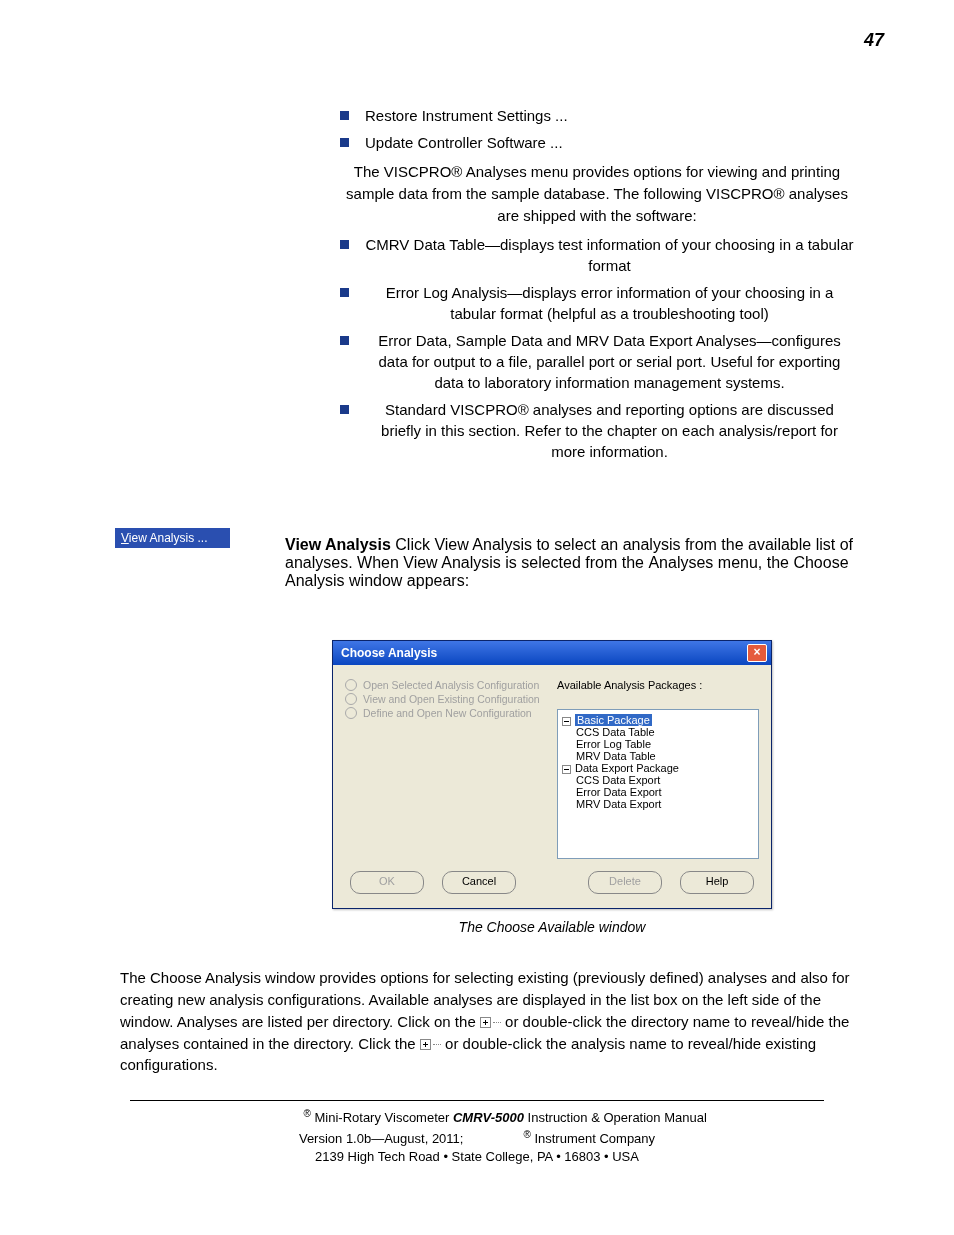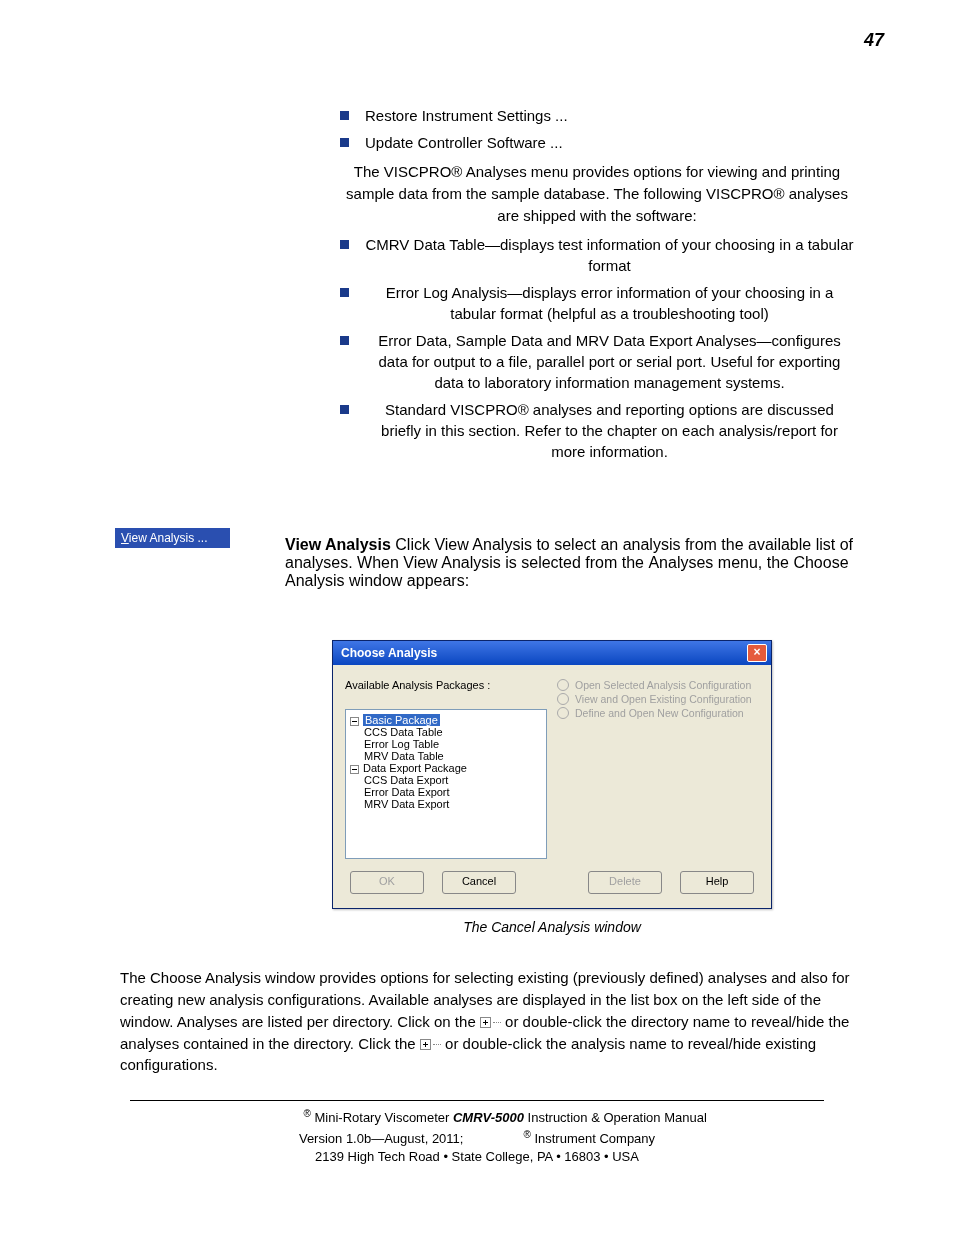--- a/index.html
+++ b/index.html
@@ -176,21 +176,21 @@
   }
   .btn {
     width: 72px;
     height: 21px;
     border: 1px solid #888;
     background: #ece9d8;
     font-family: Tahoma, Arial, sans-serif;
     font-size: 11px;
     text-align: center;
     line-height: 19px;
-    border-radius: 3px;
+    border-radius: 10px;
   }
   .btn.disabled { color: #a0a0a0; }
   .caption {
     text-align: center;
     font-style: italic;
     font-size: 14px;
     margin-top: 10px;
   }
 
   .plusbox {
@@ -283,20 +283,34 @@
   </div>
 
   <div class="indent-block">
     <div class="dialog-wrap">
       <div class="dialog">
         <div class="titlebar">
           <span>Choose Analysis</span>
           <div class="closebtn">×</div>
         </div>
         <div class="dialog-body">
+          <div class="dcol">
+            <div class="radio-row">
+                <div class="radio"></div>
+                <span>Open Selected Analysis Configuration</span>
+              </div>
+            <div class="radio-row">
+                <div class="radio"></div>
+                <span>View and Open Existing Configuration</span>
+              </div>
+            <div class="radio-row">
+                <div class="radio"></div>
+                <span>Define and Open New Configuration</span>
+              </div>
+          </div>
           <div class="dcol">
             <div class="pkg-label">Available Analysis Packages :</div>
             <div class="treebox tree">
               <ul>
                 <li class="node"><span class="sel">Basic Package</span>
                   <ul>
                     <li>CCS Data Table</li>
                     <li>Error Log Table</li>
                     <li>MRV Data Table</li>
                   </ul>
@@ -304,48 +318,34 @@
                 <li class="node"><span>Data Export Package</span>
                   <ul>
                     <li>CCS Data Export</li>
                     <li>Error Data Export</li>
                     <li>MRV Data Export</li>
                   </ul>
                 </li>
               </ul>
             </div>
           </div>
-          <div class="dcol">
-            <div class="radio-row">
-                <div class="radio"></div>
-                <span>Open Selected Analysis Configuration</span>
-              </div>
-            <div class="radio-row">
-                <div class="radio"></div>
-                <span>View and Open Existing Configuration</span>
-              </div>
-            <div class="radio-row">
-                <div class="radio"></div>
-                <span>Define and Open New Configuration</span>
-              </div>
-          </div>
         </div>
         <div class="btnrow">
           <div class="btnset">
             <div class="btn disabled">OK</div>
             <div class="btn">Cancel</div>
           </div>
           <div class="btnset">
             <div class="btn disabled">Delete</div>
             <div class="btn">Help</div>
           </div>
         </div>
       </div>
     </div>
-    <div class="caption">The Cancel Analysis window</div>
+    <div class="caption">The Choose Available window</div>
 
     <div class="para" style="margin-left:-130px; margin-top:32px;">
       <span>The </span><span class="sc">Choose Analysis</span><span> window provides options for selecting existing (previously defined) analyses and also for creating new analysis configurations. Available analyses are displayed in the list box on the left side of the window. Analyses are listed per directory. Click on the </span>
       <span class="plusbox"></span><span class="dashline"></span>
       <span> or double-click the directory name to reveal/hide the analyses contained in the directory. Click the </span>
       <span class="plusbox"></span><span class="dashline"></span>
       <span> or double-click the analysis name to reveal/hide existing configurations.</span>
     </div>
   </div>
 

